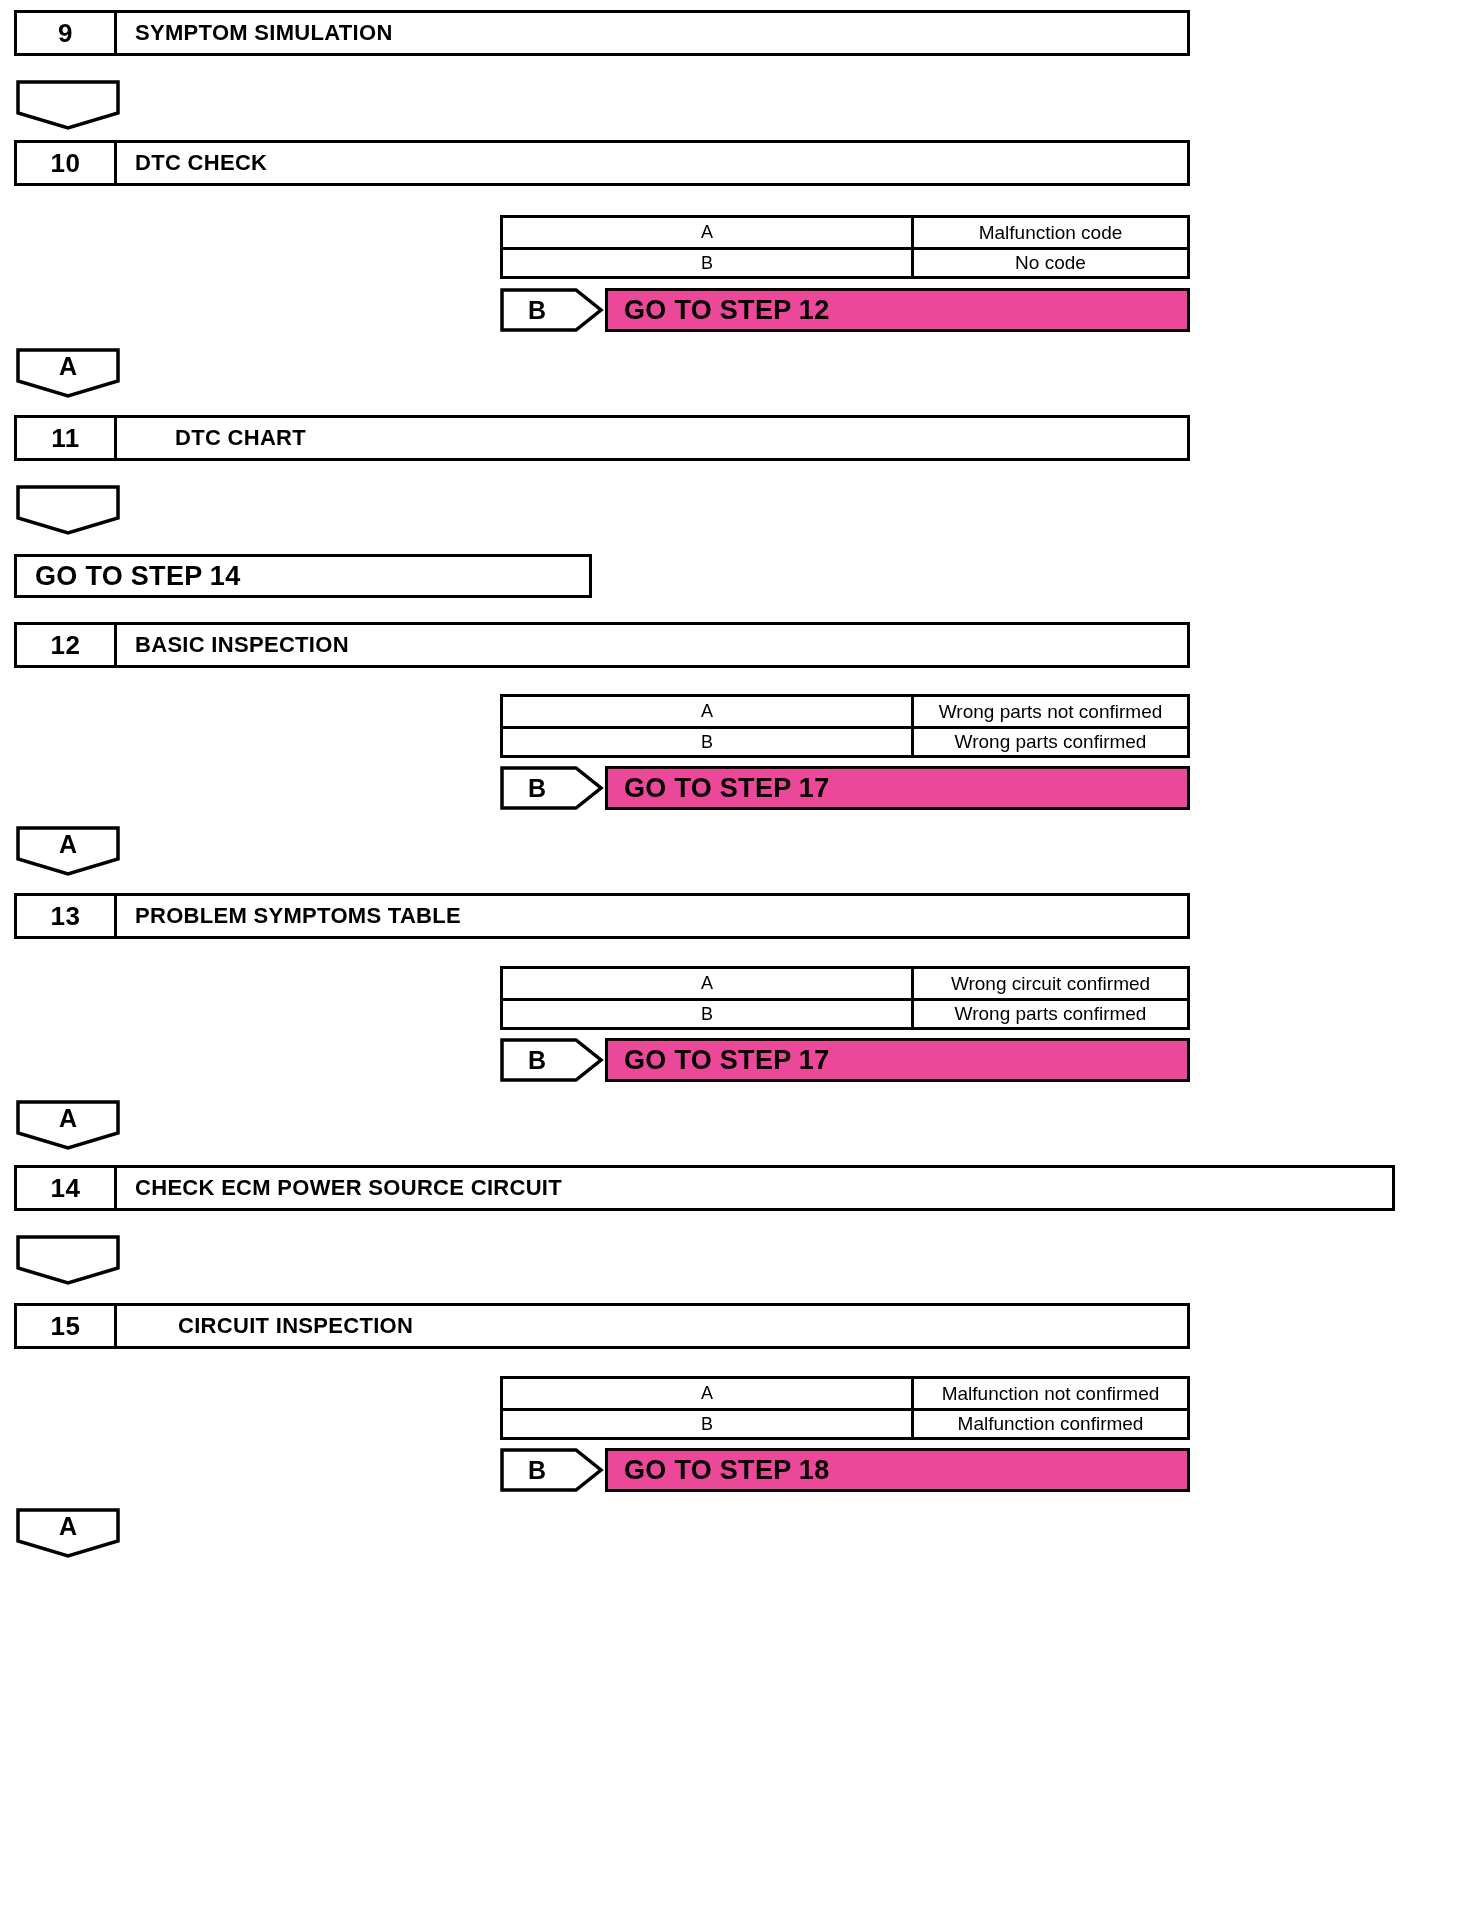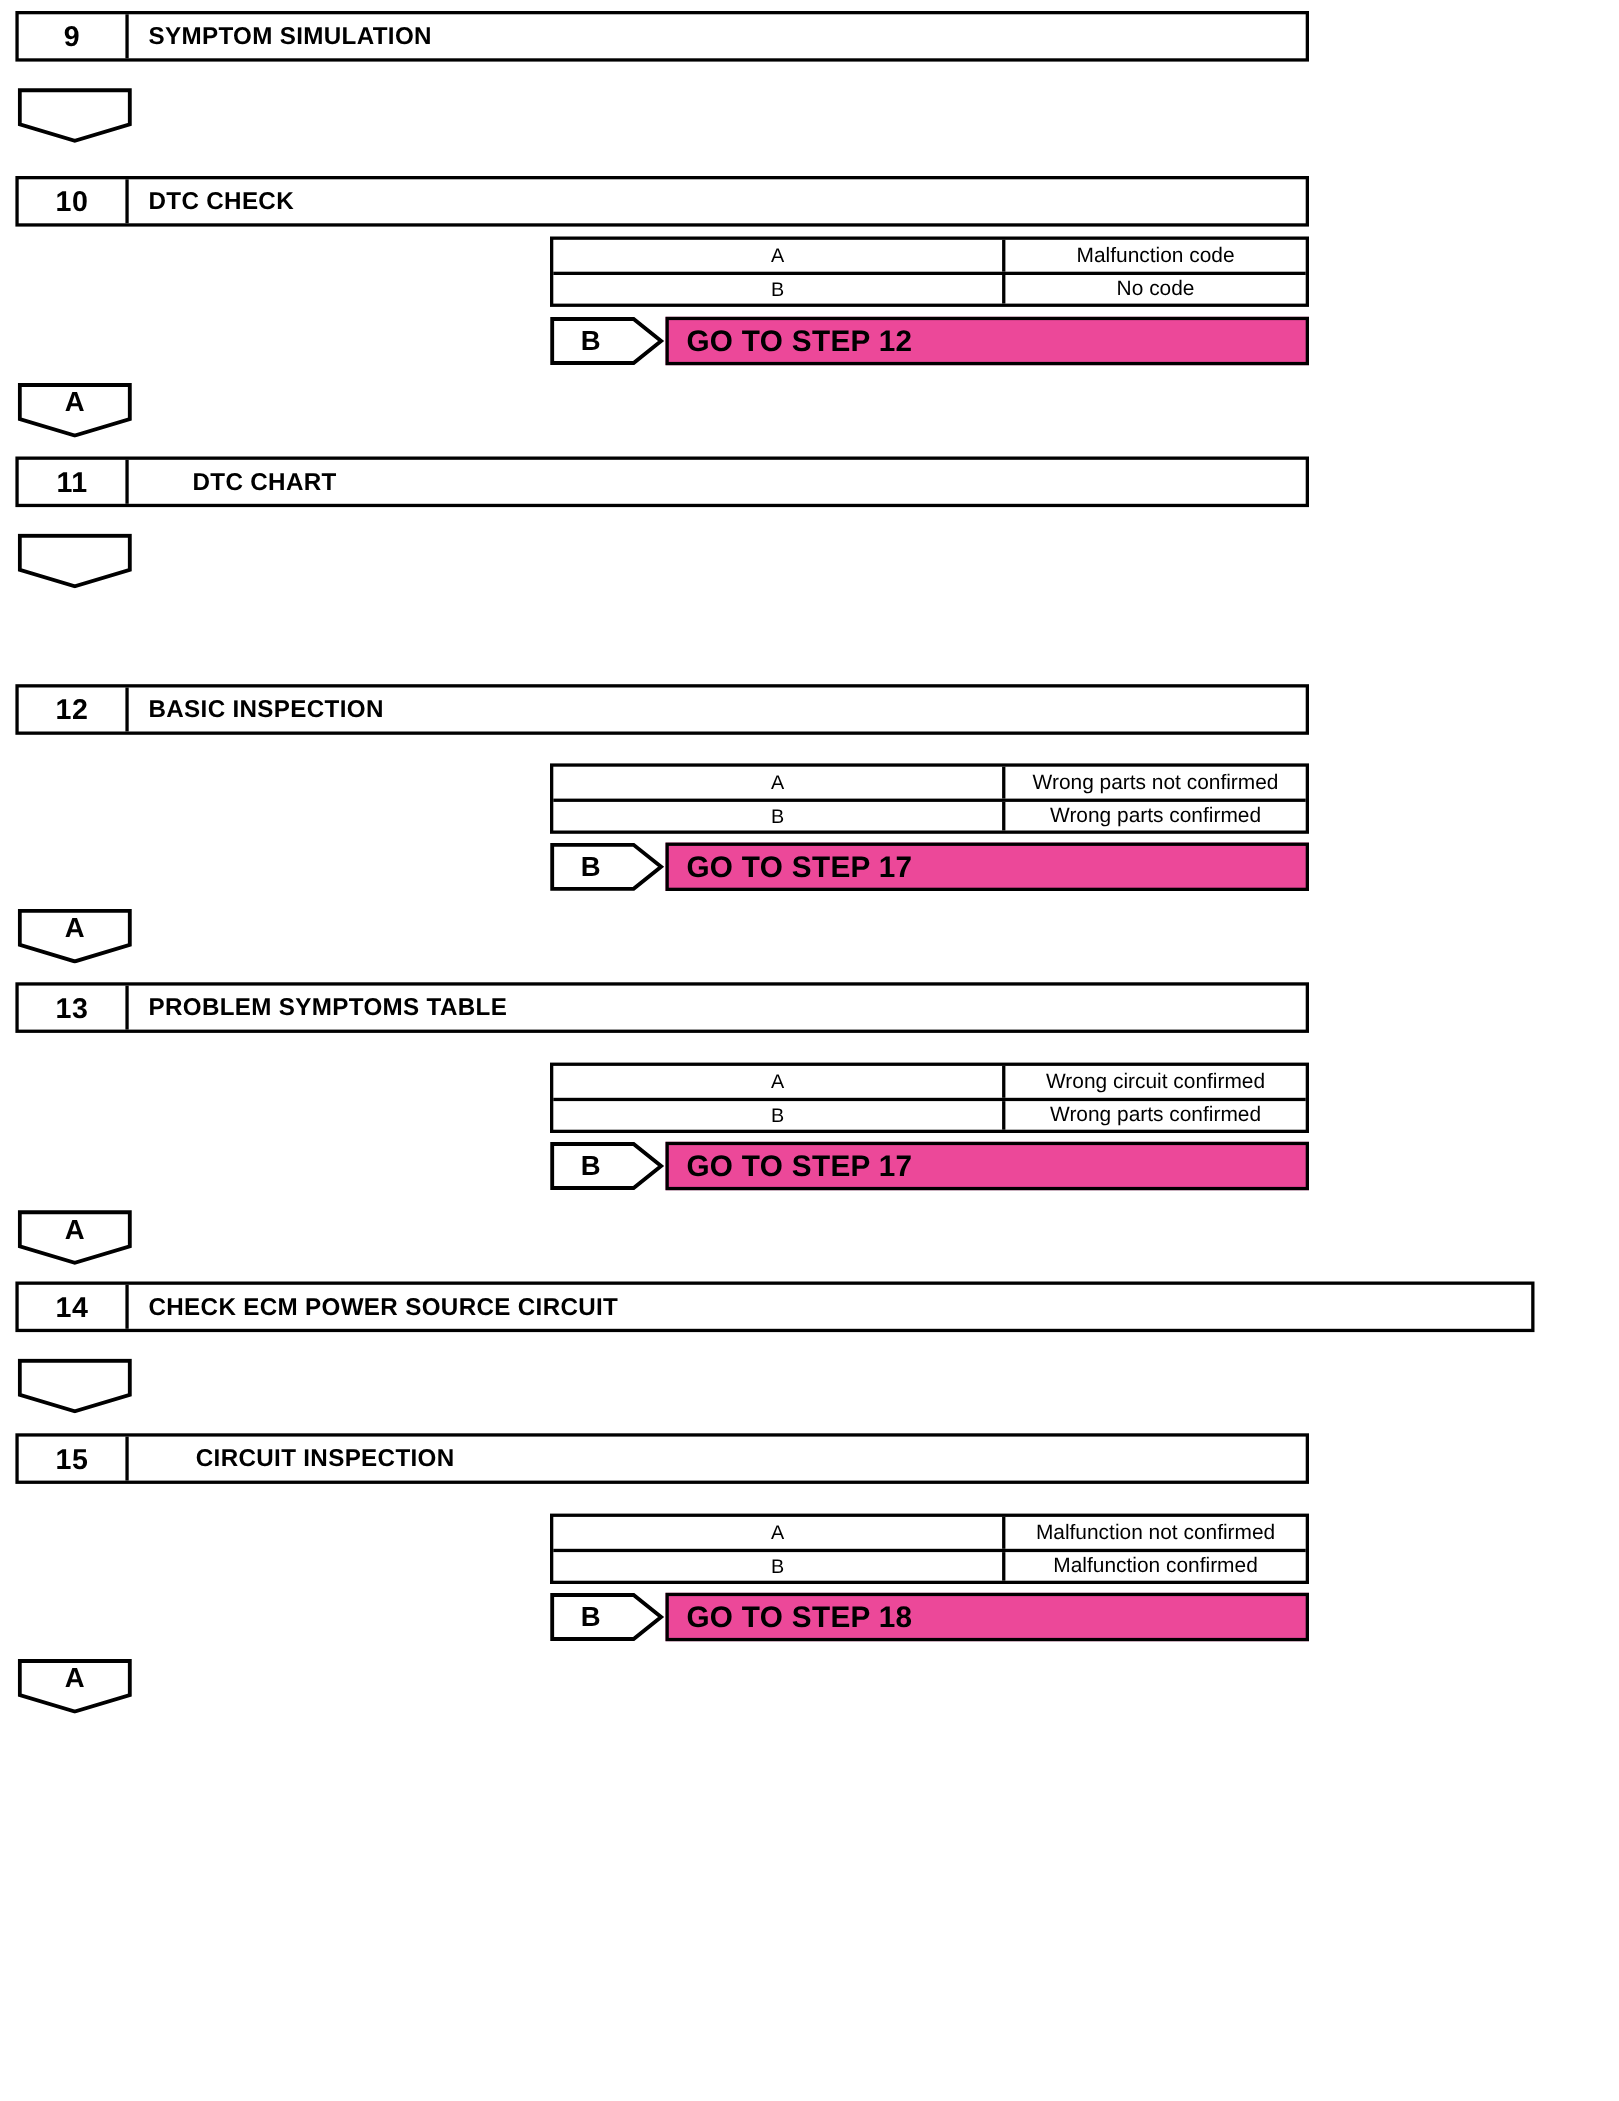--- a/index.html
+++ b/index.html
@@ -164,21 +164,21 @@
     <div class="step-title">SYMPTOM SIMULATION</div>
   </div>
 
   <div class="connector" style="left:16px; top:80px;">
     <svg viewBox="0 0 104 50" preserveAspectRatio="none" aria-hidden="true">
       <polygon points="2,2 102,2 102,33 52,48 2,33" fill="#ffffff" stroke="#000000" stroke-width="3.5"></polygon>
     </svg>
     <div class="conn-label"></div>
   </div>
 
-  <div class="step-bar" style="left:14px; top:160px; width:1176px;">
+  <div class="step-bar" style="left:14px; top:140px; width:1176px;">
     <div class="step-num">10</div>
     <div class="step-title">DTC CHECK</div>
   </div>
 
   <div class="result-table" style="left:500px; top:215px; width:690px;">
     <div class="rt-row">
       <div class="rt-key">A</div>
       <div class="rt-val">Malfunction code</div>
     </div>
     <div class="rt-row">
@@ -209,20 +209,21 @@
     <div class="step-title">DTC CHART</div>
   </div>
 
   <div class="connector" style="left:16px; top:485px;">
     <svg viewBox="0 0 104 50" preserveAspectRatio="none" aria-hidden="true">
       <polygon points="2,2 102,2 102,33 52,48 2,33" fill="#ffffff" stroke="#000000" stroke-width="3.5"></polygon>
     </svg>
     <div class="conn-label"></div>
   </div>
 
+  <div class="plain-bar" style="left:14px; top:554px; width:578px;">GO TO STEP 14</div>
 
   <div class="step-bar" style="left:14px; top:622px; width:1176px;">
     <div class="step-num">12</div>
     <div class="step-title">BASIC INSPECTION</div>
   </div>
 
   <div class="result-table" style="left:500px; top:694px; width:690px;">
     <div class="rt-row">
       <div class="rt-key">A</div>
       <div class="rt-val">Wrong parts not confirmed</div>

